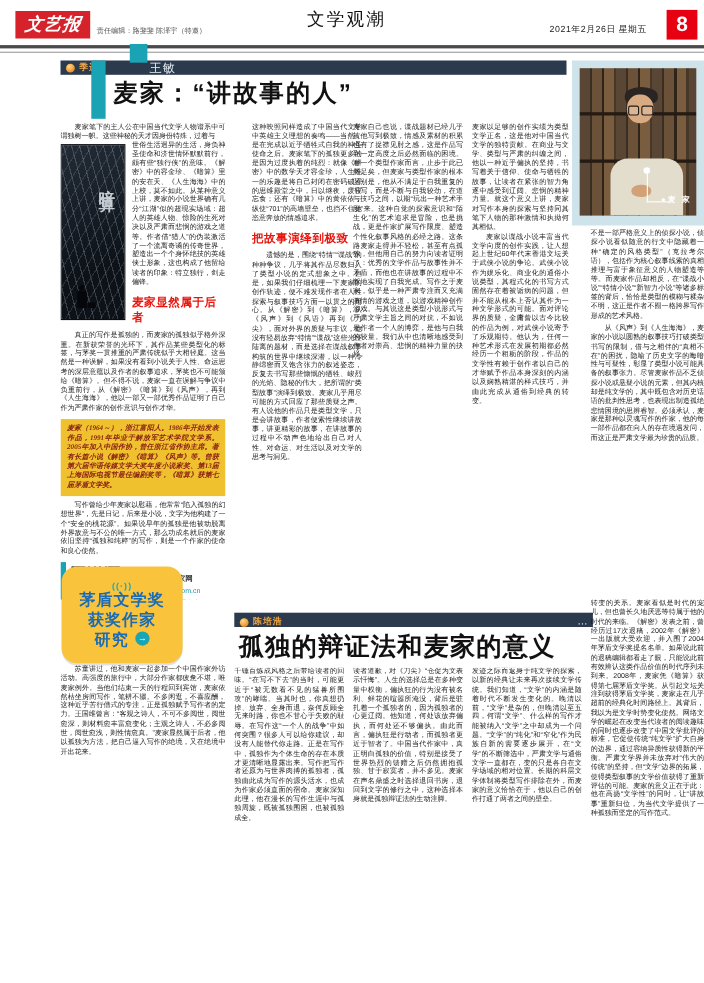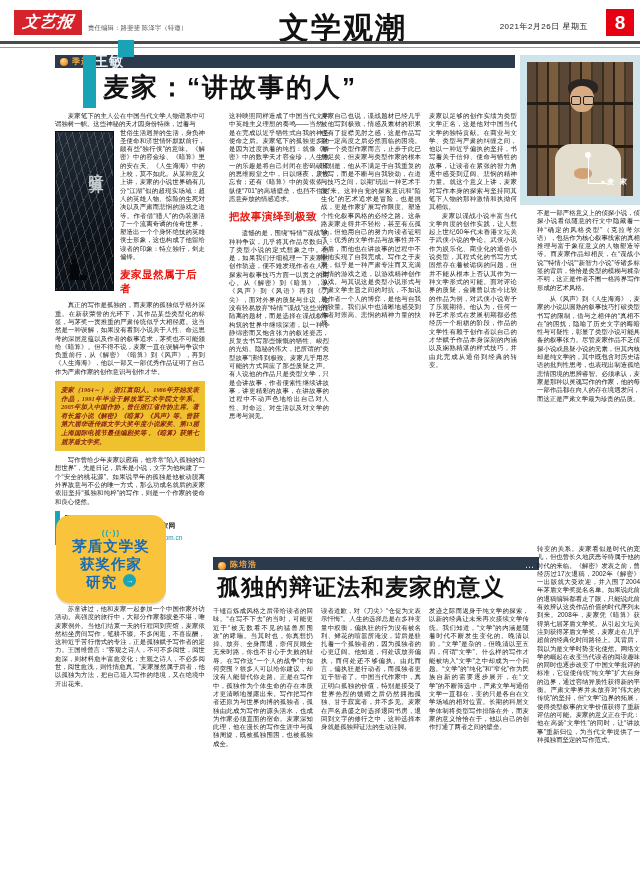--- a/index.html
+++ b/index.html
@@ -4,36 +4,36 @@
 <style>
   html,body{margin:0;padding:0;background:#e6e6e6;}
   .page{position:relative;width:640px;height:894px;background:#ffffff;margin:0 auto;
         font-family:"Liberation Sans","DejaVu Sans",sans-serif;overflow:hidden;box-shadow:0 0 4px rgba(0,0,0,.3);}
   
   .logo-box{position:absolute;left:14px;top:10px;width:68px;height:25px;background:#d6232b;
             display:flex;align-items:center;justify-content:center;}
   .logo-text{color:#fff;font-family:"Liberation Serif","DejaVu Serif",serif;font-weight:bold;
              font-style:italic;font-size:16px;transform:skewX(-8deg);letter-spacing:1px;}
   .editors{position:absolute;left:88px;top:24px;font-size:6.5px;color:#555;}
-  .section-title{position:absolute;left:279px;top:8px;font-size:30px;font-weight:700;color:#111;letter-spacing:2px;}
+  .section-title{position:absolute;left:279px;top:8px;font-size:16px;font-weight:400;color:#111;letter-spacing:2px;}
   .dateline{position:absolute;right:52px;top:21px;font-size:8px;color:#222;letter-spacing:.5px;}
   .page-num{position:absolute;right:6px;top:9px;width:28px;height:27px;background:#e60012;color:#fff;
             font-size:19px;font-weight:bold;display:flex;align-items:center;justify-content:center;}
   .rule-thick{position:absolute;left:0;right:0;top:41px;height:3px;background:#4a4a4a;}
   .rule-thin{position:absolute;left:0;right:0;top:46.5px;height:1px;background:#9a9a9a;}
   .teal-square{position:absolute;left:118px;top:40px;width:16px;height:17px;background:#19a3b4;z-index:3;}
   
   .strip{position:absolute;background:#2c3a4e;height:13px;display:flex;align-items:center;padding:0 5px;gap:4px;}
   .a1-strip{left:55px;top:55px;width:450px;}
   .sun{width:8px;height:8px;border-radius:50%;background:radial-gradient(circle at 35% 30%,#ffd98a,#f09a2e 60%,#c96d14);}
   .author-orange{color:#f2a744;font-weight:bold;font-size:8px;letter-spacing:1px;}
-  .author-white{color:#e8f1f5;font-weight:bold;font-size:14px;letter-spacing:1px;}
+  .author-white{color:#e8f1f5;font-weight:normal;font-size:11px;letter-spacing:1px;margin-left:42px;}
   .strip-more{margin-left:auto;color:#dfe7ee;font-size:9px;line-height:6px;}
   .teal-bar{position:absolute;left:83px;top:55px;width:13px;height:53px;background:#19a3b4;z-index:2;}
-  .a1-title{position:absolute;left:103px;top:70px;font-size:26px;font-weight:900;color:#111;letter-spacing:2px;}
+  .a1-title{position:absolute;left:103px;top:70px;font-size:22px;font-weight:900;color:#111;letter-spacing:2px;}
   
   .photo-panel{position:absolute;left:520px;top:55px;width:120px;height:150px;background:#cfe4ea;z-index:4;}
   .photo{position:absolute;left:7px;top:7px;right:7px;bottom:9px;overflow:hidden;
          background:repeating-linear-gradient(90deg,#5a4634 0 9px,#3a2d21 9px 11px,#6b5138 11px 20px,#2e241a 20px 22px,#7a5c3e 22px 31px,#463727 31px 33px);}
   .shelf-line{position:absolute;left:0;right:0;height:3px;background:#241b12;}
   .hair{position:absolute;left:39%;top:13%;width:30px;height:16px;background:#2a2422;border-radius:50% 50% 35% 35%;}
   .face{position:absolute;left:41%;top:18%;width:24px;height:26px;background:#d8ab83;border-radius:46%;}
   .glasses{position:absolute;left:41.5%;top:25%;width:23px;height:7px;display:flex;gap:2px;justify-content:center;}
   .lens{width:9px;height:7px;border:1.5px solid #221d1a;border-radius:2px;background:rgba(255,255,255,.12);}
   .torso{position:absolute;left:26%;bottom:0;width:66px;height:52px;background:#e3ddcd;border-radius:16px 16px 0 0;}

